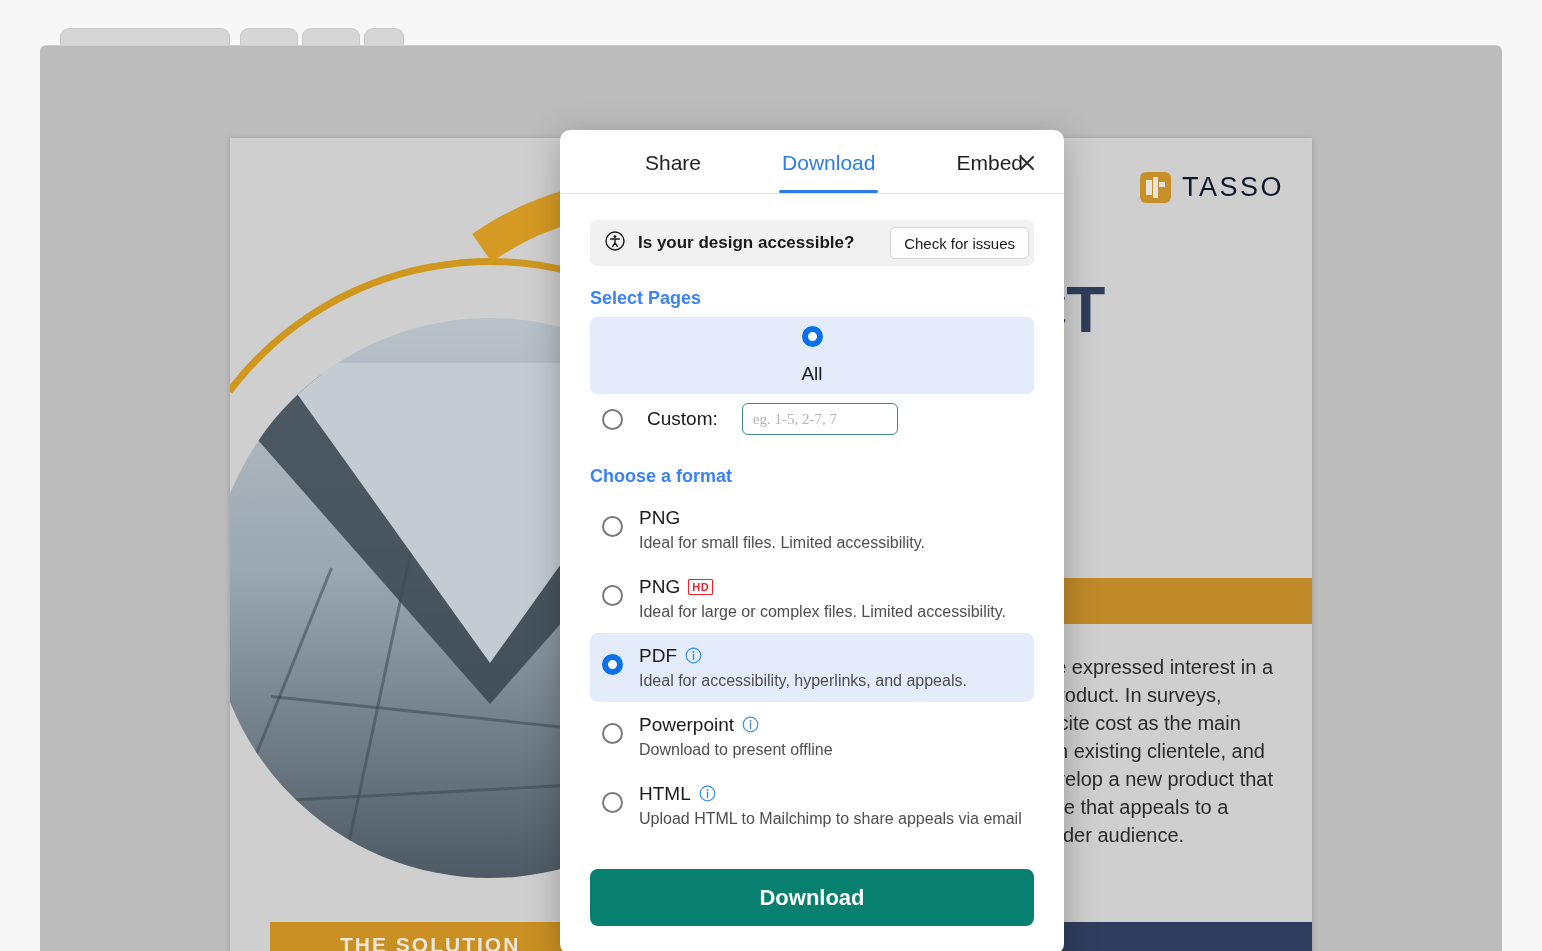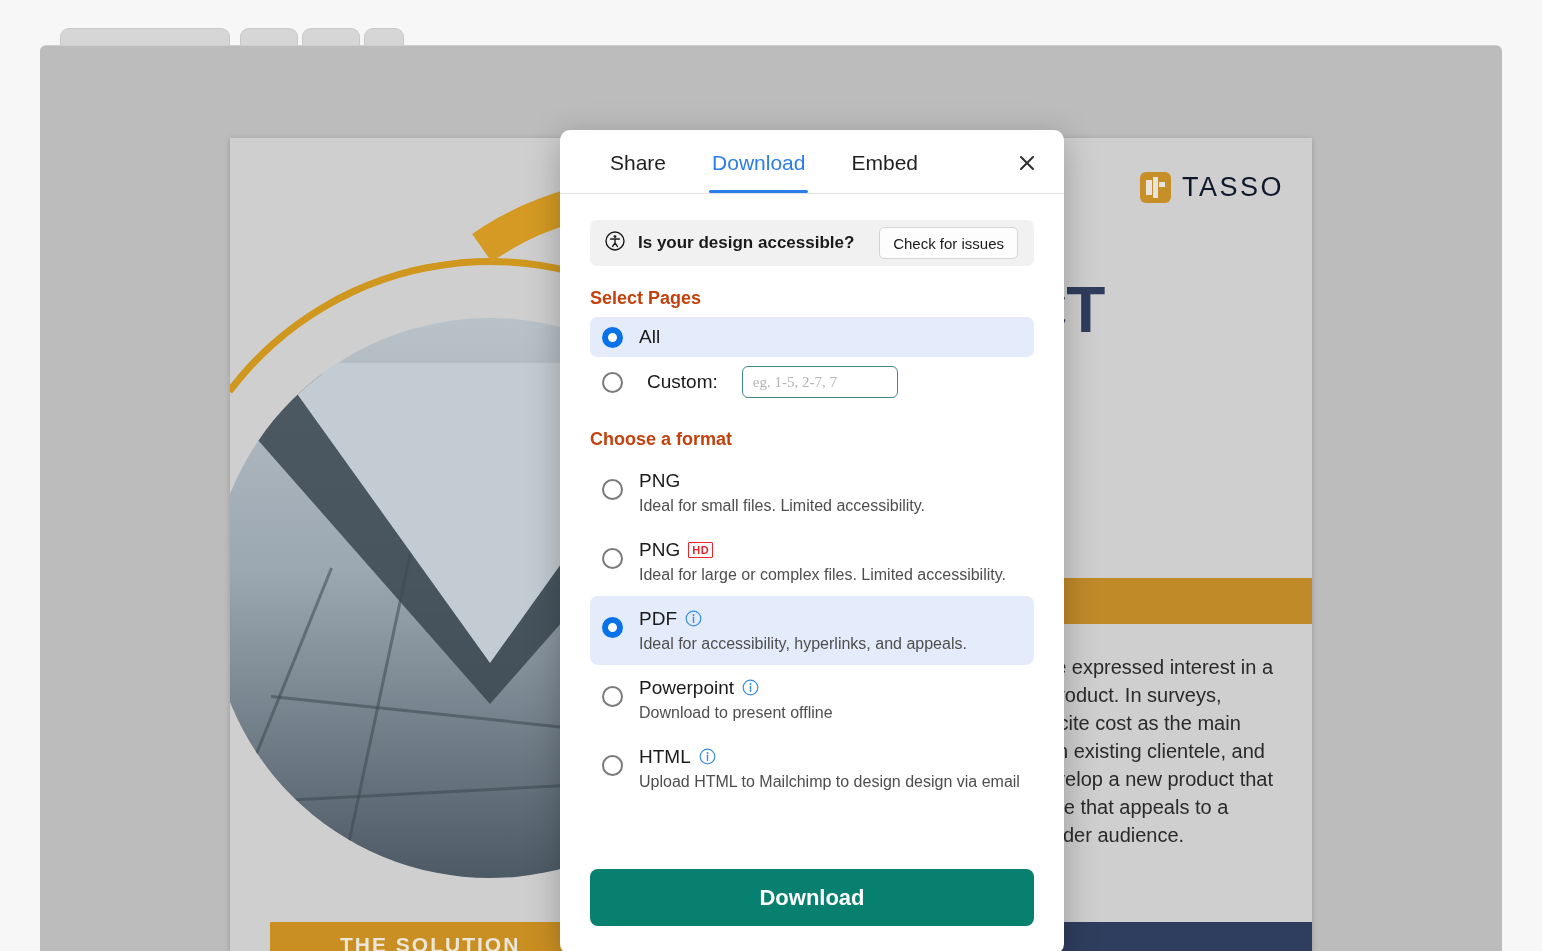--- a/index.html
+++ b/index.html
@@ -169,58 +169,59 @@
   }
   .modal-tabs {
     position: relative; height: 64px;
     border-bottom: 1px solid #e3e3e3;
     display: flex; align-items: center; padding-left: 48px; gap: 42px;
   }
   .mtab {
     font-size: 21px; color: #1f1f1f; background: none; border: none;
     cursor: pointer; padding: 19px 2px 17px; position: relative;
     font-family: inherit;
+    margin-left: 35px;
   }
   .mtab.active { color: #2b7de9; }
   .mtab.active::after {
     content: ""; position: absolute; left: -1px; right: -1px; bottom: -1px;
     height: 3px; background: #2b7de9; border-radius: 2px;
   }
   .close-btn {
     position: absolute; right: 20px; top: 16px;
     width: 34px; height: 34px; border: none; background: none;
     cursor: pointer; display: flex; align-items: center; justify-content: center;
   }
   .close-btn svg { display: block; }
 
   .modal-body { flex: 1; padding: 26px 30px 0; overflow: hidden; }
 
   .a11y-bar {
     display: flex; align-items: center;
     background: #f1f1f1; border-radius: 7px;
-    height: 46px; padding: 0 16px 0 14px; gap: 12px;
+    height: 46px; padding: 0 5px 0 14px; gap: 12px;
   }
   .a11y-icon { flex: 0 0 auto; }
   .a11y-text { font-size: 17px; font-weight: 700; color: #1a1a1a; flex: 1; }
   .a11y-btn {
     background: #fdfdfd; border: 1px solid #d4d4d4; border-radius: 5px;
     height: 32px; padding: 0 13px; font-size: 15px; color: #1a1a1a;
     cursor: pointer; font-family: inherit;
   }
 
   .section-title {
-    font-size: 18px; font-weight: 700; color: #c2410c;
+    font-size: 18px; font-weight: 700; color: #3b82f6;
     margin: 22px 0 8px;
   }
 
   .opt-row {
     display: flex; align-items: center; gap: 16px;
     border-radius: 7px; padding: 9px 12px; cursor: pointer;
   }
-  .opt-row.selected { background: #e4ecfb; }
+  .opt-row.selected { background: #e4ecfb; flex-direction: column; }
 
   .radio {
     flex: 0 0 auto; width: 21px; height: 21px; border-radius: 50%;
     border: 2px solid #7a7a7a; background: #fff;
     position: relative;
   }
   .radio.on { border: 6px solid #0a72e8; background: #fff; }
 
   .opt-label { font-size: 19px; color: #1a1a1a; }
 
@@ -415,21 +416,21 @@
             <span class="fmt-title">
               <span>HTML</span>
               <span class="info-icon">
                 <svg width="17" height="17" viewBox="0 0 17 17" aria-hidden="true">
                   <circle cx="8.5" cy="8.5" r="7.3" fill="none" stroke="#3a8fe0" stroke-width="1.2"></circle>
                   <circle cx="8.5" cy="5" r="1" fill="#3a8fe0"></circle>
                   <path d="M8.5 7.3 V12.4" stroke="#3a8fe0" stroke-width="1.4" stroke-linecap="round"></path>
                 </svg>
               </span>
             </span>
-            <span class="fmt-desc" style="display:block;">Upload HTML to Mailchimp to design design via email</span>
+            <span class="fmt-desc" style="display:block;">Upload HTML to Mailchimp to share appeals via email</span>
           </span>
         </div>
 
       </div>
 
       <div class="modal-footer">
         <button class="download-btn">Download</button>
       </div>
 
     </div>

